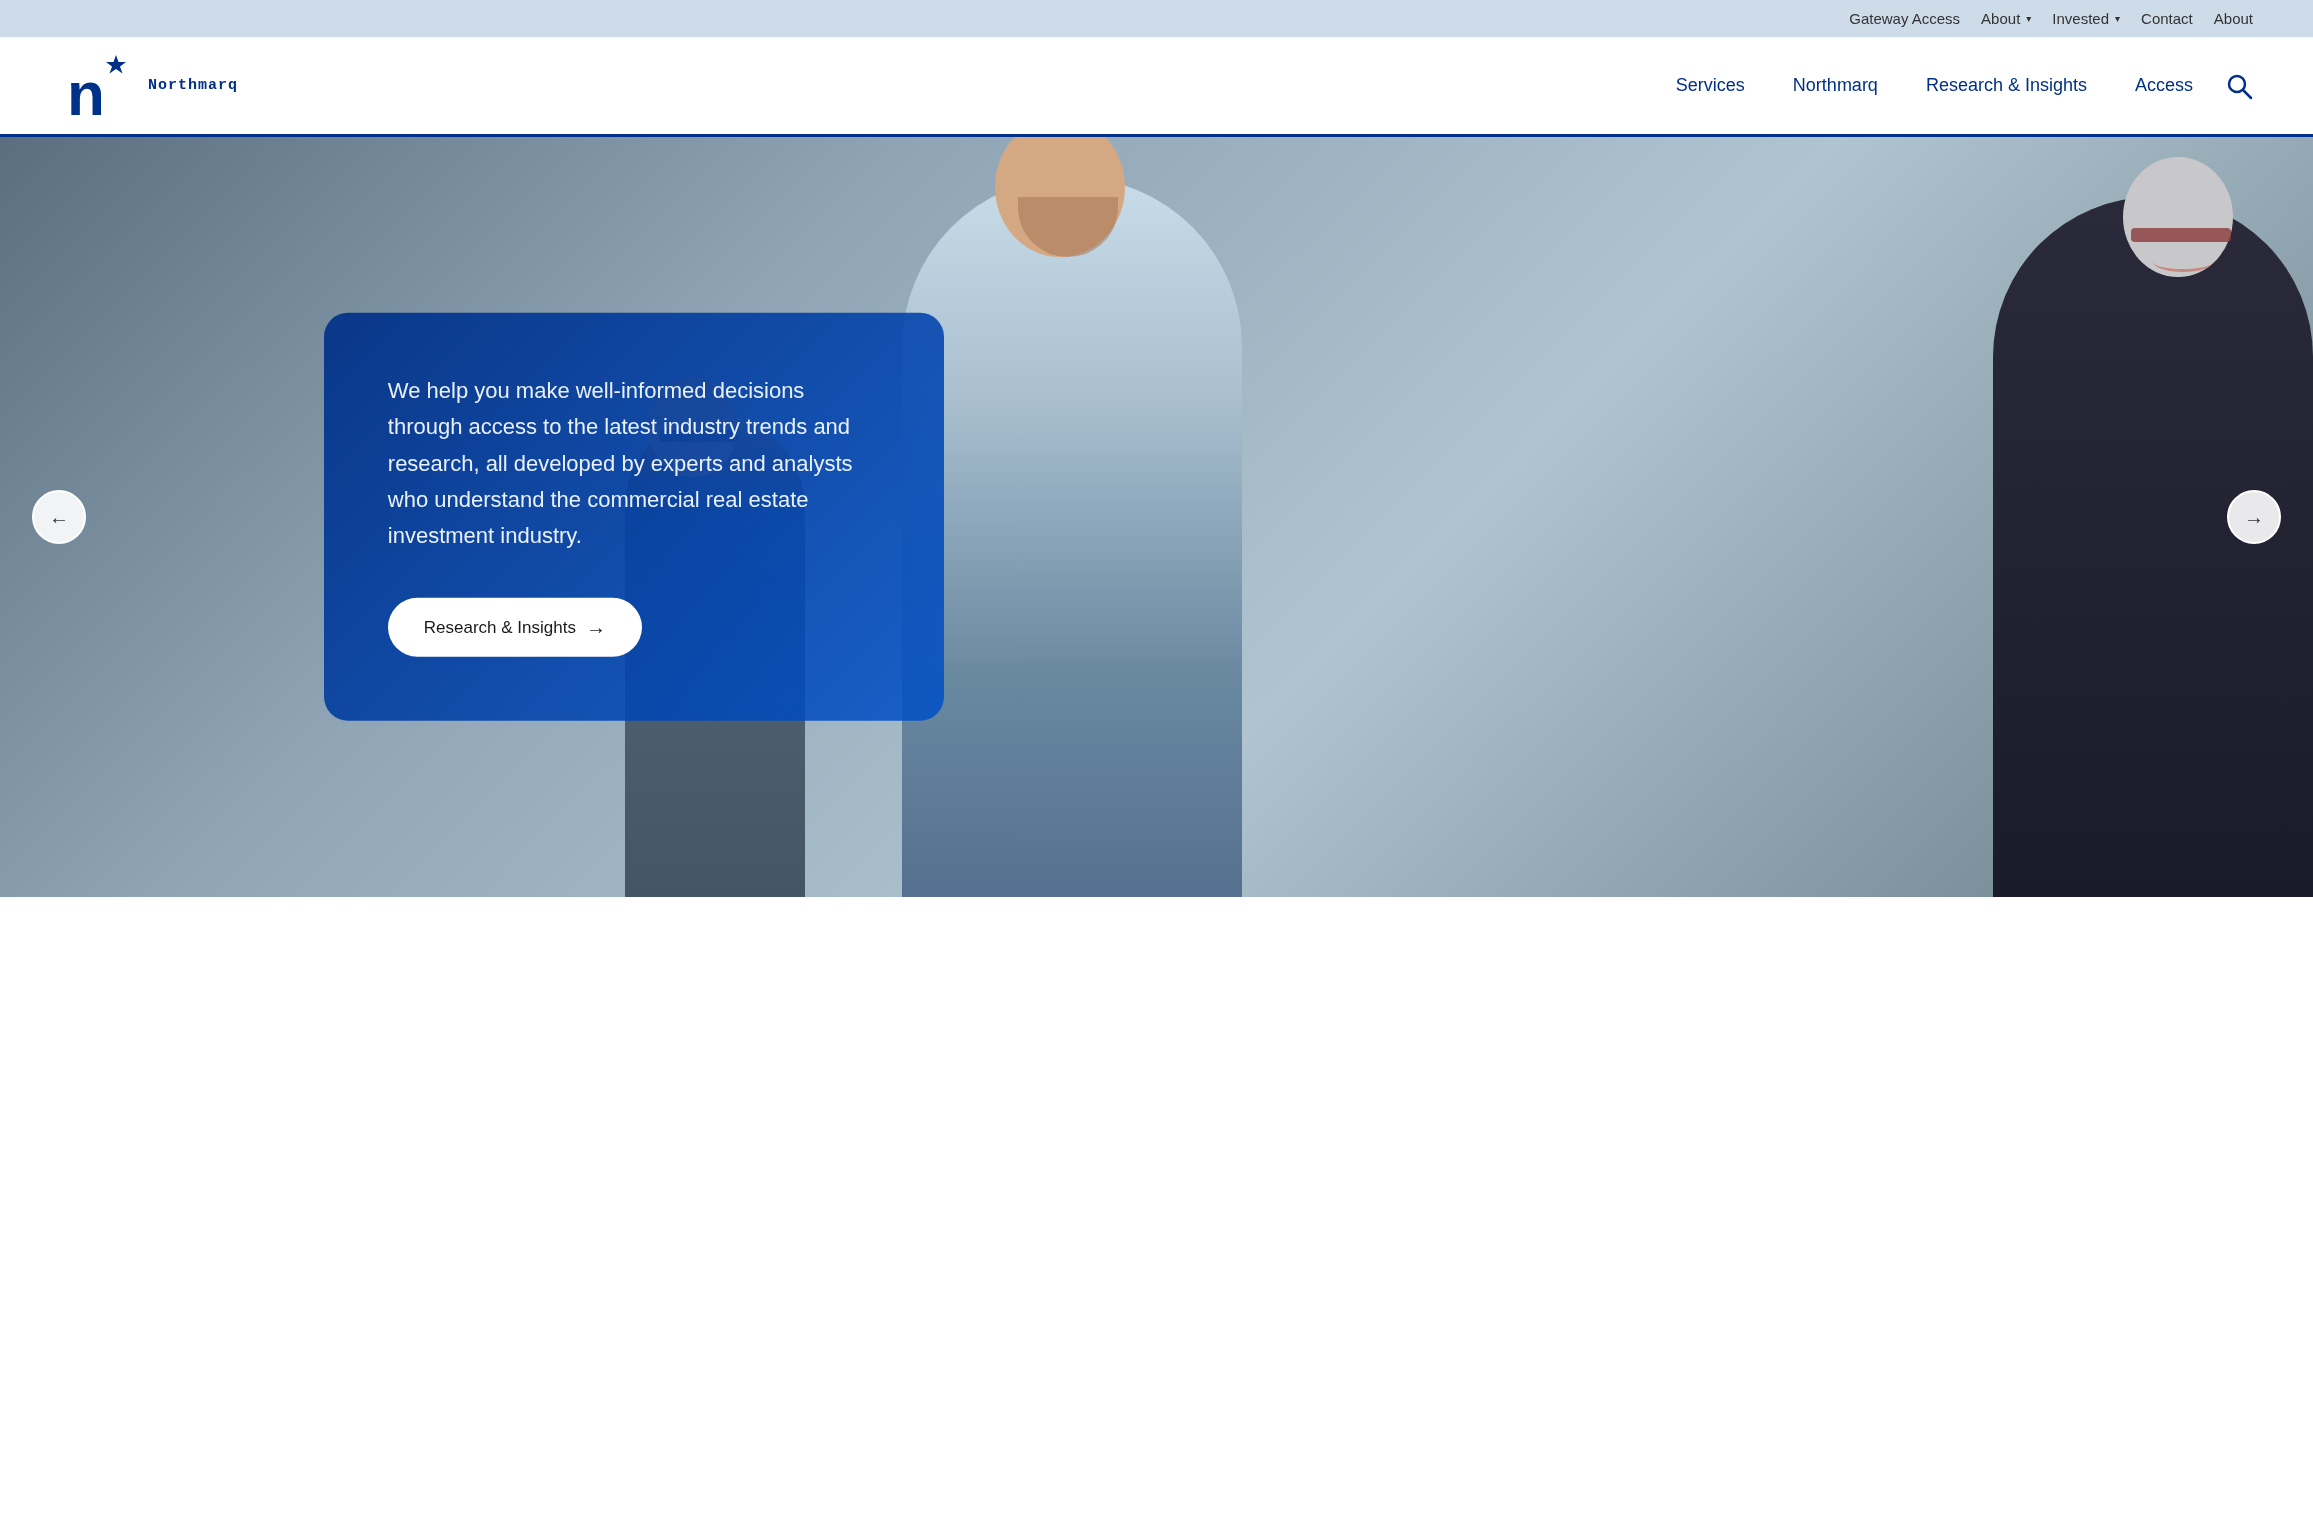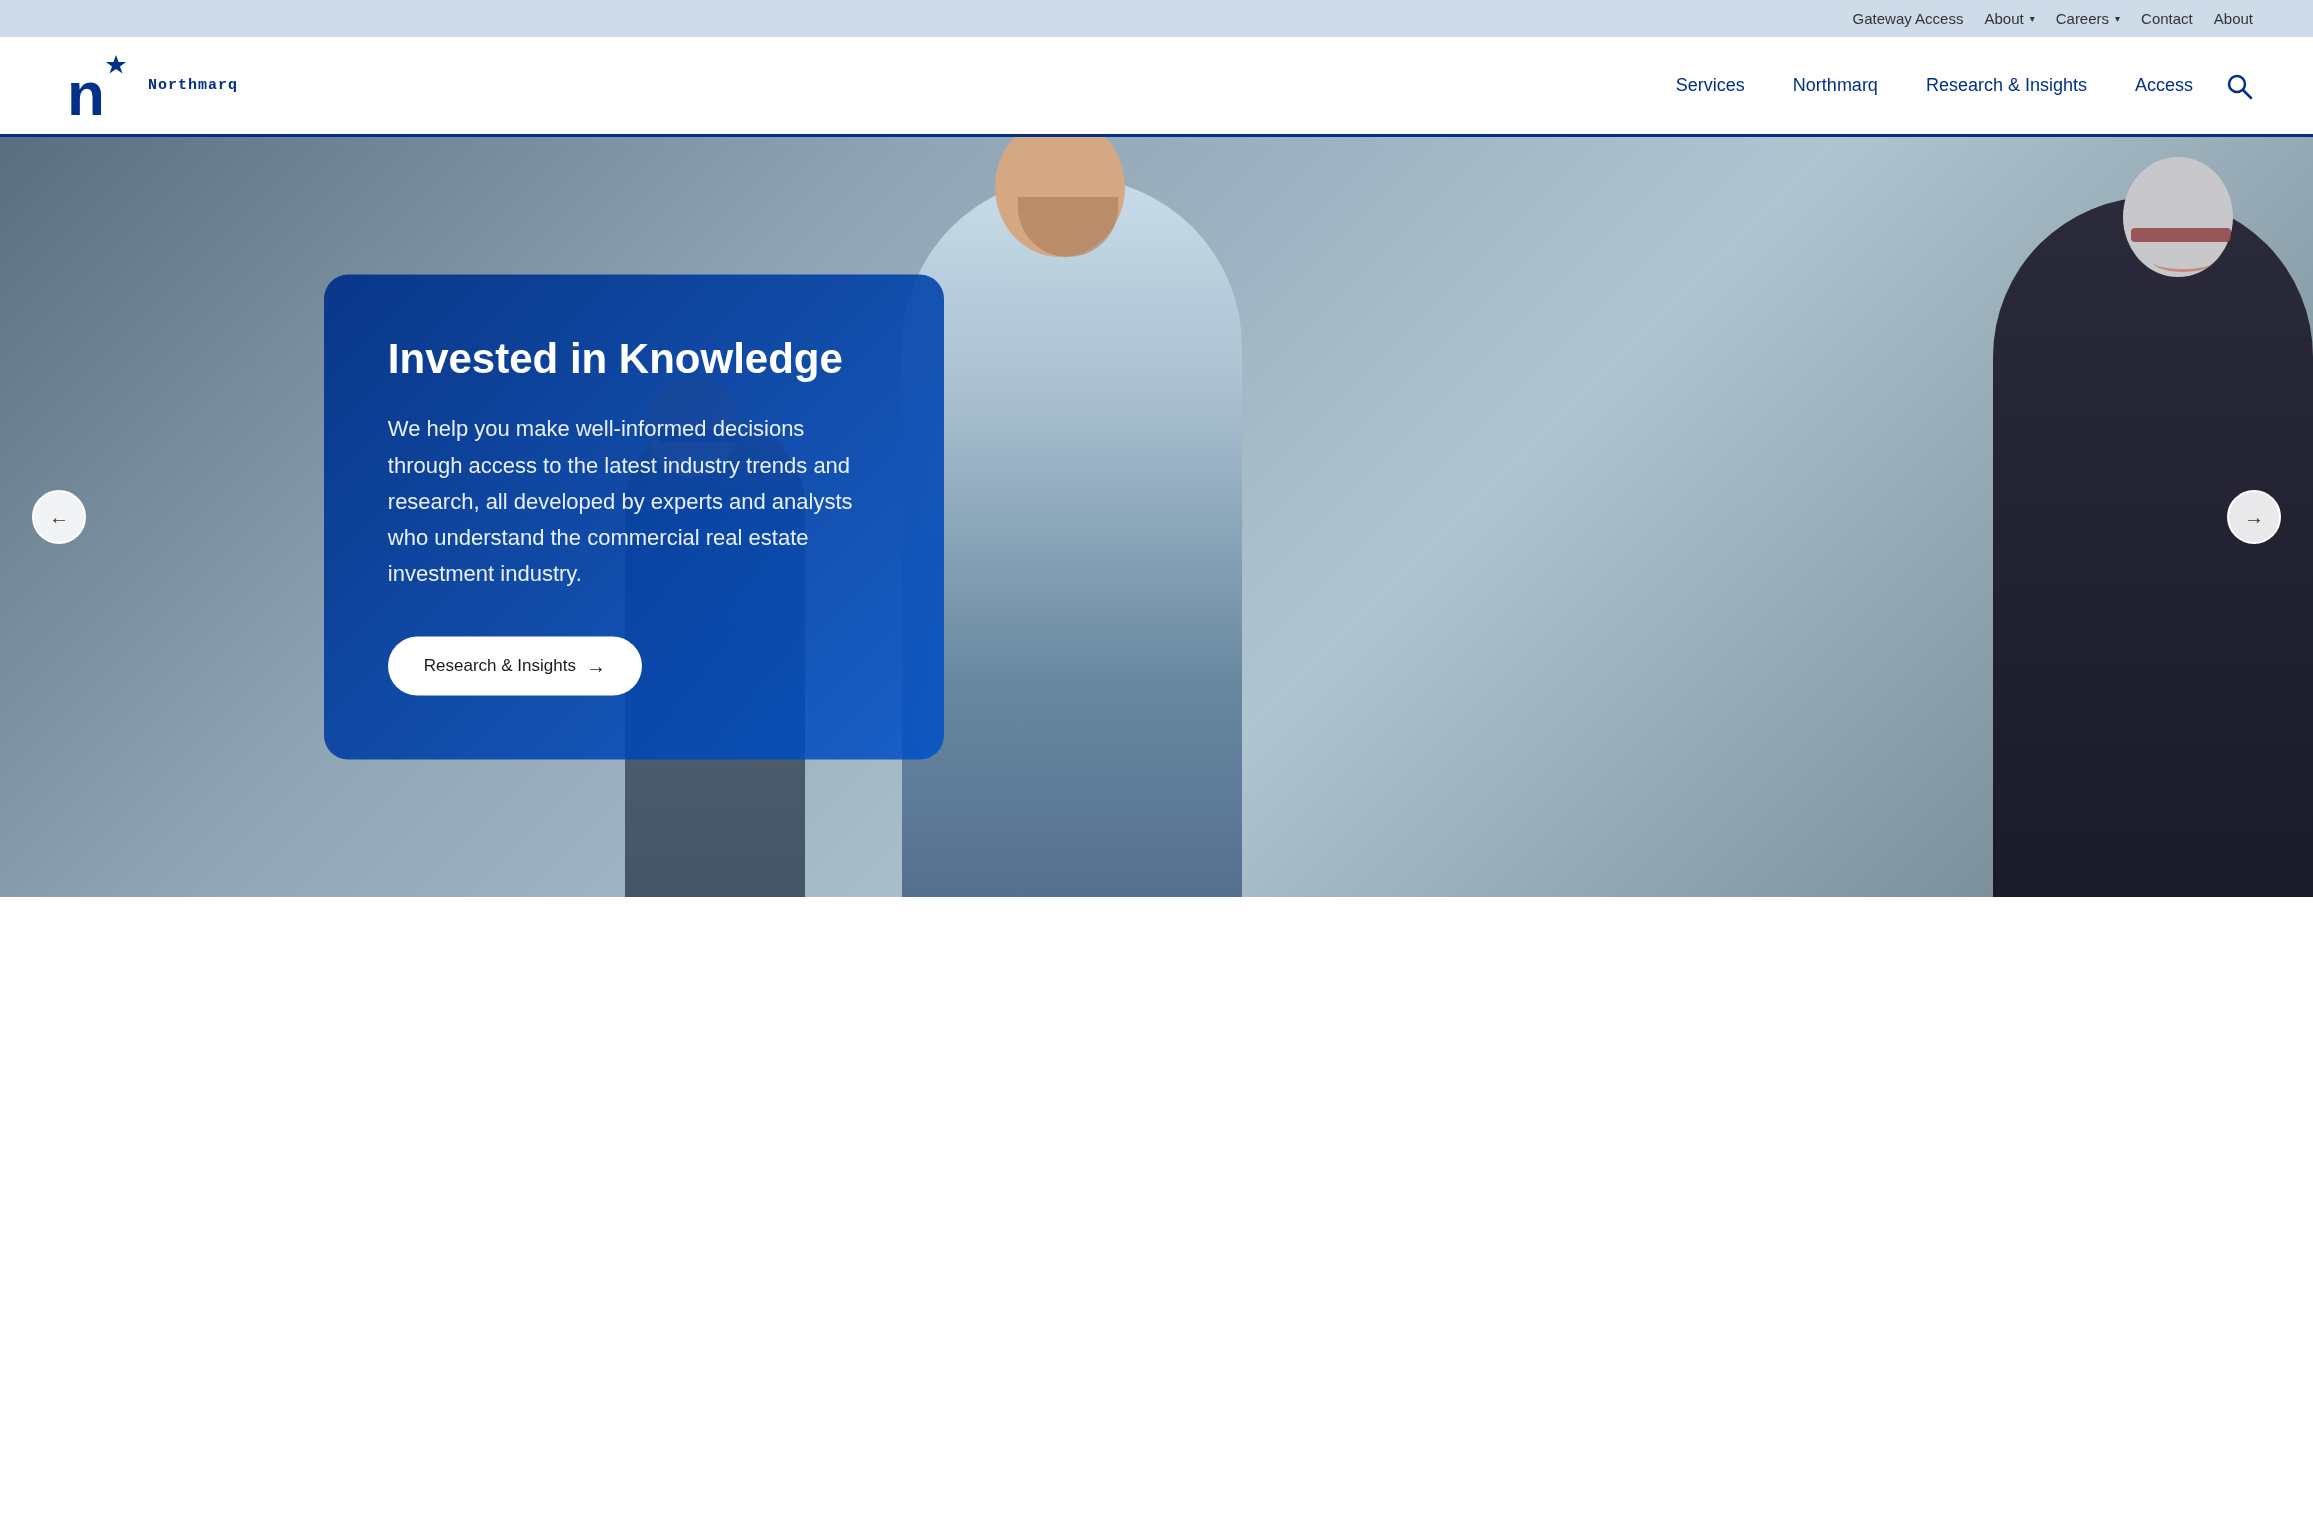--- a/index.html
+++ b/index.html
@@ -166,21 +166,21 @@
 </head>
 <body>
 
 <div class="utility-bar">
   <a href="#">Gateway Access</a>
   <a href="#">
     <span>About</span>
     <span class="chevron">▾</span>
   </a>
   <a href="#">
-    <span>Careers</span>
+    <span>Invested</span>
     <span class="chevron">▾</span>
   </a>
   <a href="#">Contact</a>
   <a href="#">About</a>
 </div>
 
 <nav class="main-nav">
   <a href="#" class="logo-area">
     <div class="logo-icon">
       <svg width="78" height="78" viewBox="0 0 78 78" xmlns="http://www.w3.org/2000/svg">
@@ -229,21 +229,20 @@
     <div style="position:absolute; bottom:0; right:0; width:320px; height:700px; background:linear-gradient(180deg,#2a2a3a 0%,#1a1a2a 100%); border-radius:160px 160px 0 0;"></div>
 
     <div style="position:absolute; bottom:620px; right:80px; width:110px; height:120px; background:#c8c8ca; border-radius:55%;"></div>
 
     <div style="position:absolute; bottom:655px; right:82px; width:100px; height:14px; background:#8B3A3A; border-radius:4px; opacity:0.8;"></div>
 
     <div style="position:absolute; bottom:625px; right:100px; width:60px; height:20px; border-bottom:3px solid #c87060; border-radius:50%; opacity:0.7;"></div>
   </div>
 
   <div class="hero-card">
-    <h1>Invested in Knowledge</h1>
     <p>We help you make well-informed decisions through access to the latest industry trends and research, all developed by experts and analysts who understand the commercial real estate investment industry.</p>
     <a href="#" class="hero-cta">
       <span>Research &amp; Insights</span>
       <span class="arrow">→</span>
     </a>
   </div>
 
   <button class="carousel-arrow carousel-arrow-left">
     <span>←</span>
   </button>

